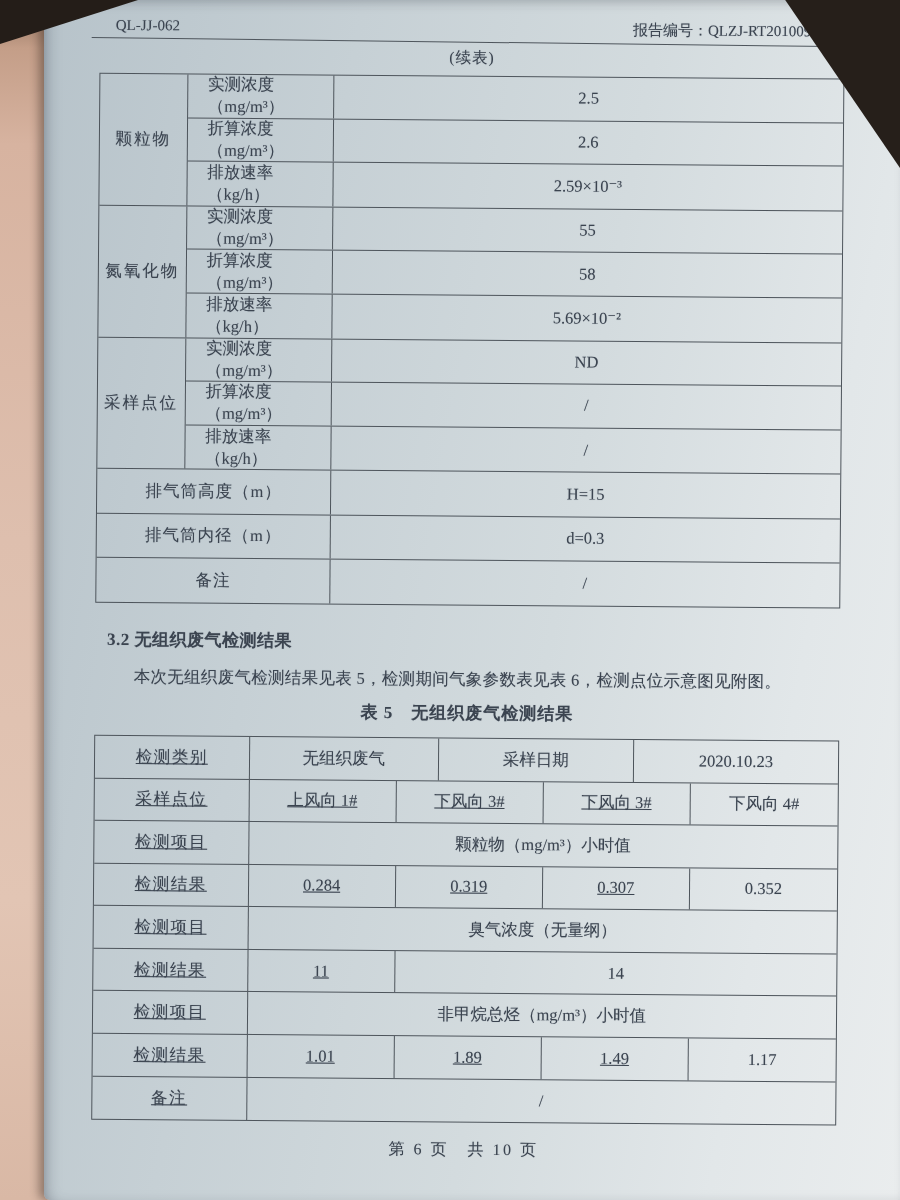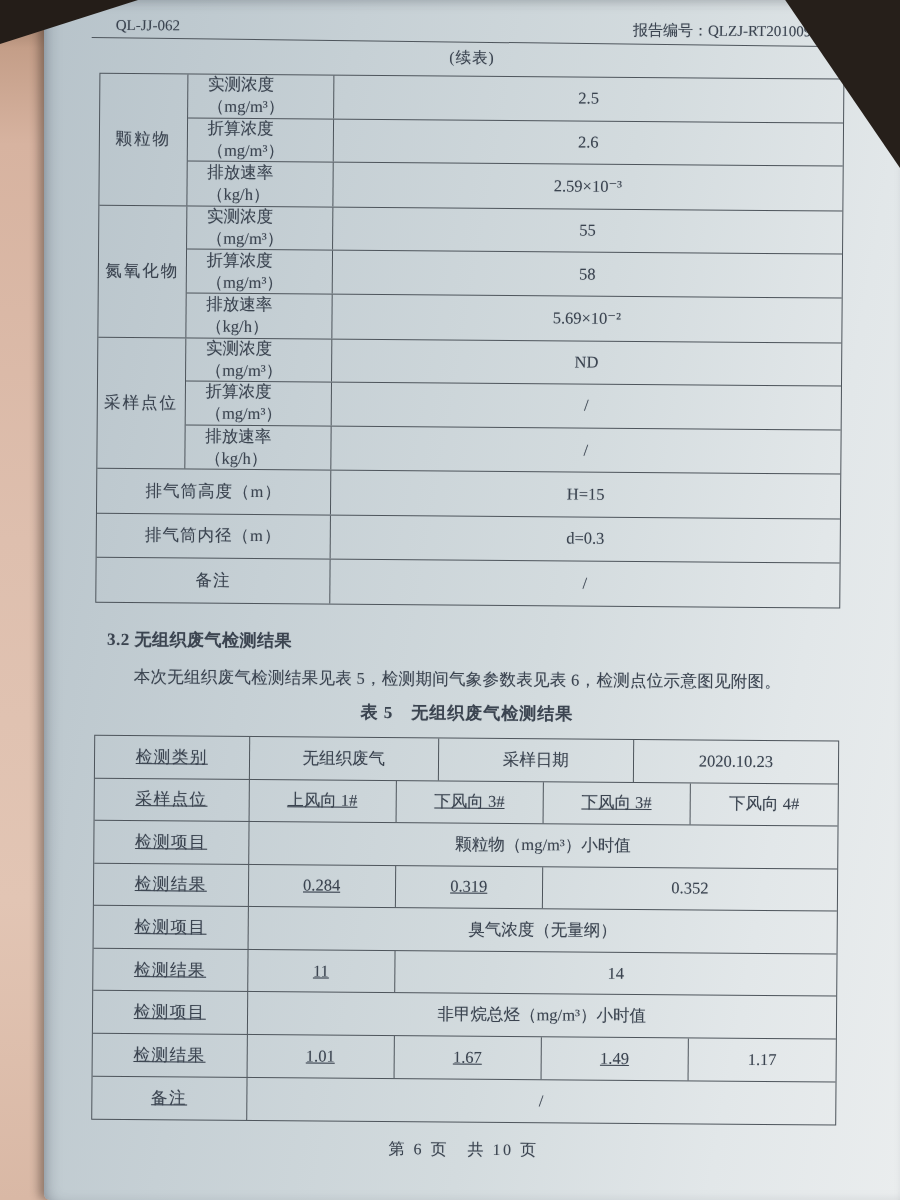--- a/index.html
+++ b/index.html
@@ -170,41 +170,42 @@
         </div>
 
         <div class="t5-row">
           <div class="t5-cell w-label">检测项目</div>
           <div class="t5-cell w-rest">颗粒物（mg/m³）小时值</div>
         </div>
         <div class="t5-row">
           <div class="t5-cell w-label">检测结果</div>
           <div class="t5-cell w-q">0.284</div>
           <div class="t5-cell w-q">0.319</div>
+          <div class="t5-cell w-q">0.307</div>
           <div class="t5-cell w-rest">0.352</div>
         </div>
 
         <div class="t5-row">
           <div class="t5-cell w-label">检测项目</div>
           <div class="t5-cell w-rest">臭气浓度（无量纲）</div>
         </div>
         <div class="t5-row">
           <div class="t5-cell w-label">检测结果</div>
           <div class="t5-cell w-q">11</div>
           <div class="t5-cell w-rest">14</div>
         </div>
 
         <div class="t5-row">
           <div class="t5-cell w-label">检测项目</div>
           <div class="t5-cell w-rest">非甲烷总烃（mg/m³）小时值</div>
         </div>
         <div class="t5-row">
           <div class="t5-cell w-label">检测结果</div>
           <div class="t5-cell w-q">1.01</div>
-          <div class="t5-cell w-q">1.67</div>
+          <div class="t5-cell w-q">1.89</div>
           <div class="t5-cell w-q">1.49</div>
           <div class="t5-cell w-rest">1.17</div>
         </div>
 
         <div class="t5-row">
           <div class="t5-cell w-label">备注</div>
           <div class="t5-cell w-rest">/</div>
         </div>
       </div>
 

